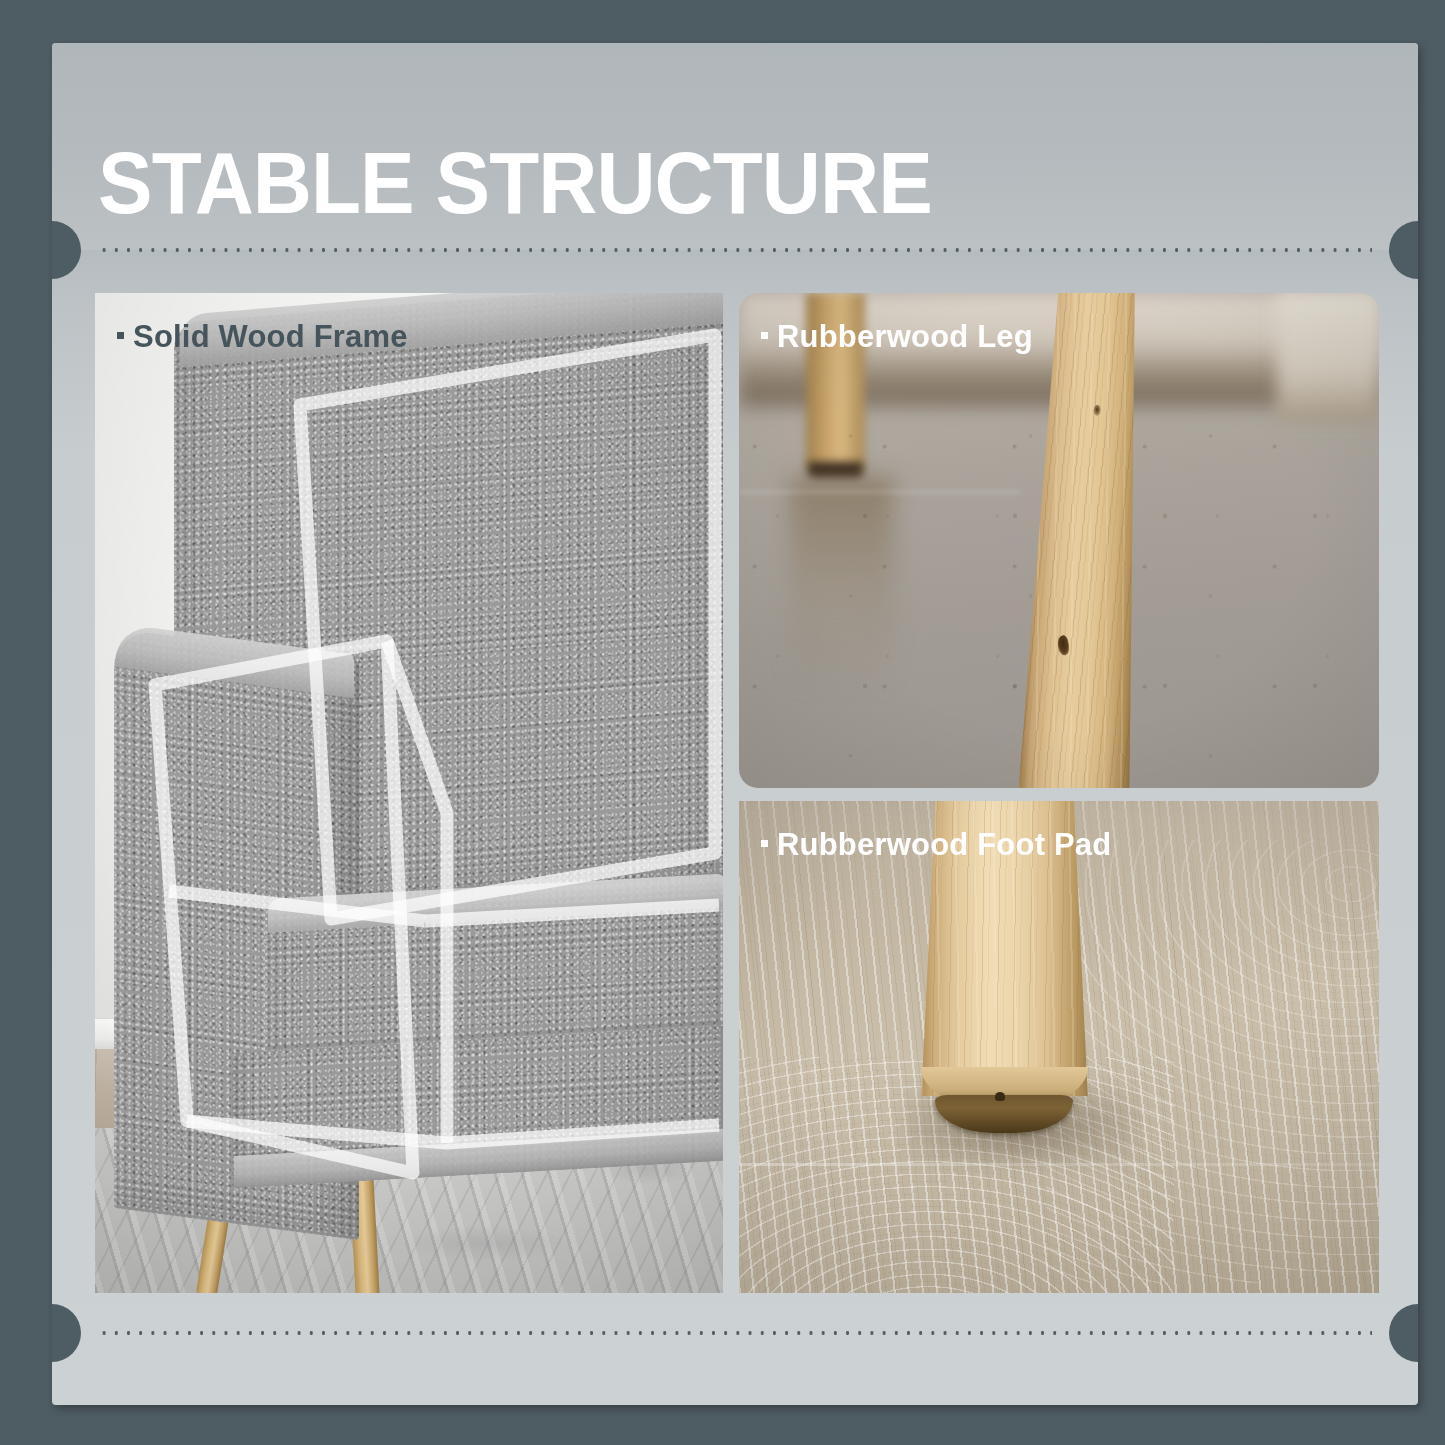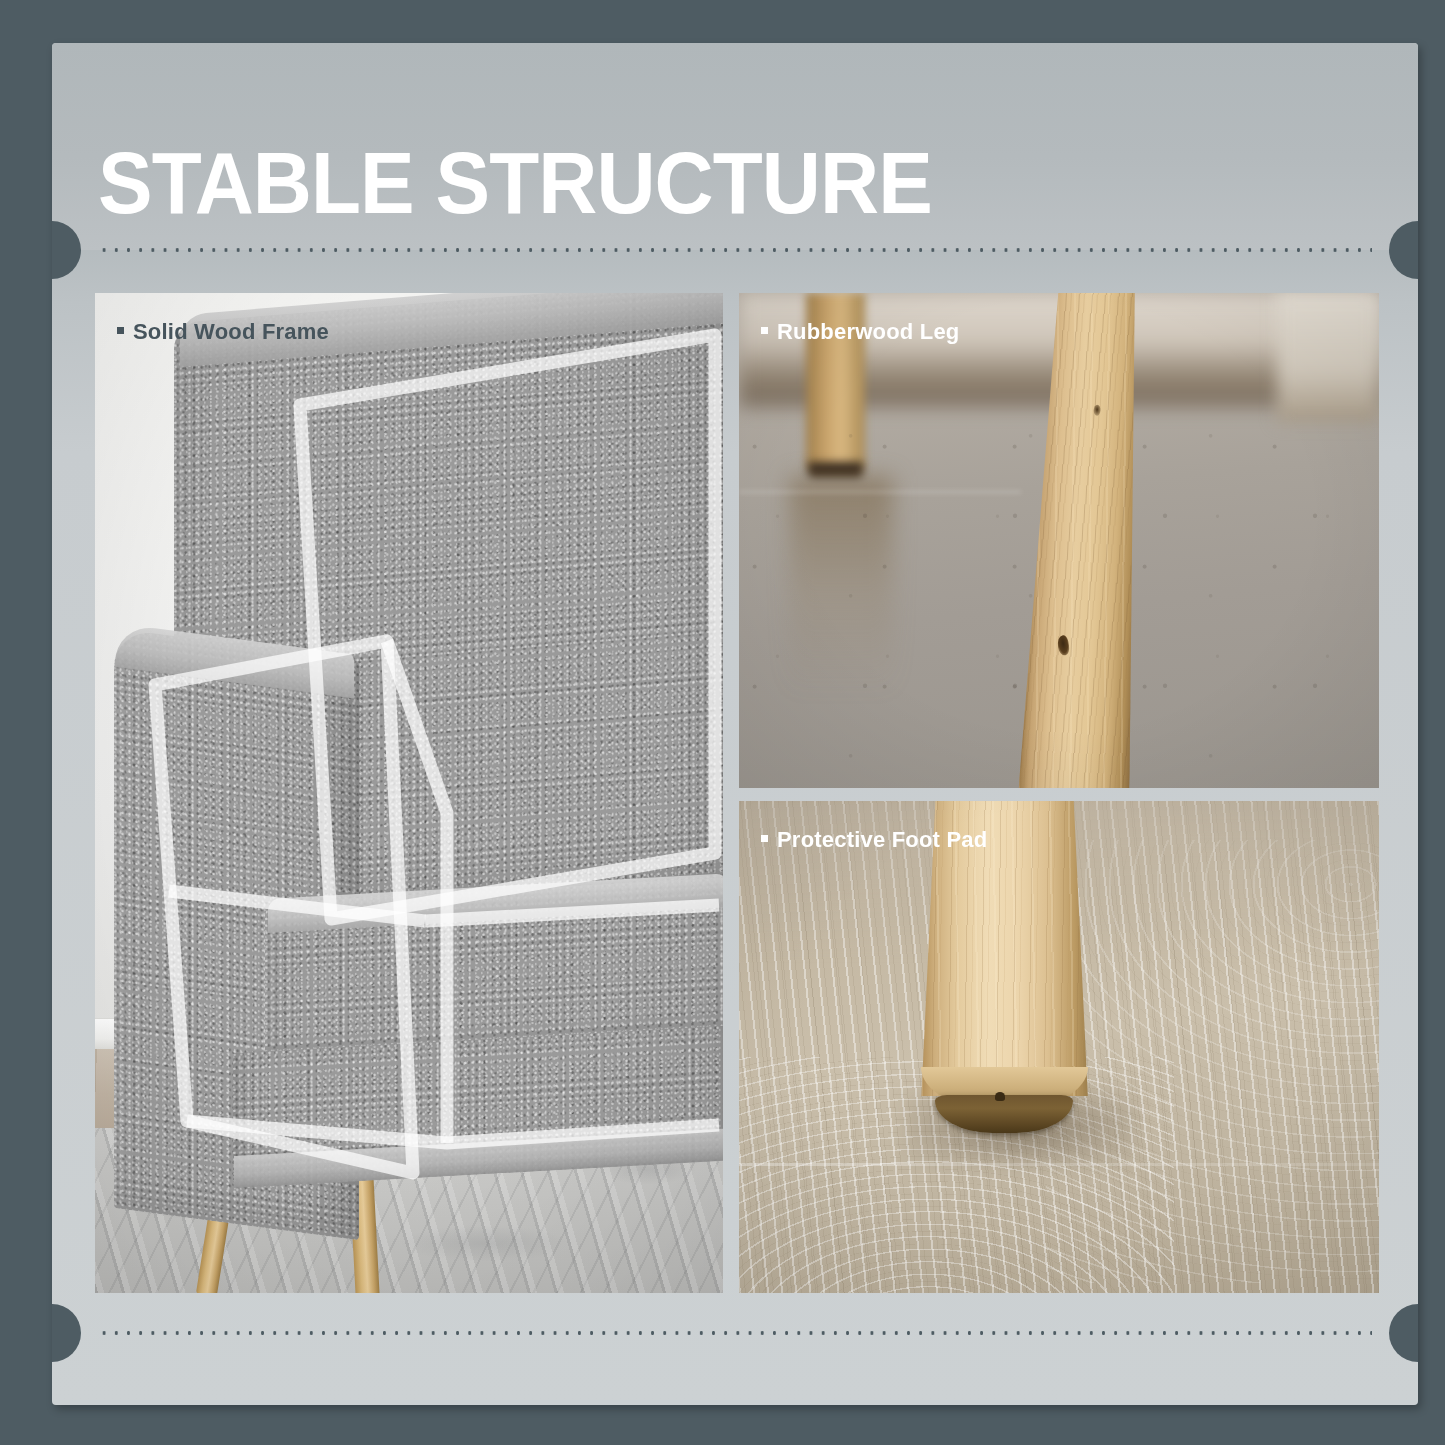--- a/index.html
+++ b/index.html
@@ -89,32 +89,32 @@
   }
 
   
   #panel-frame{
     left:0; top:0;
     width:628px; height:1000px;
   }
   
   #panel-leg{
     left:644px; top:0;
-    width:640px; height:495px;
+    width:640px; height:495px;border-radius:19px;
   }
   
   #panel-pad{
     left:644px; top:508px;
     width:640px; height:492px;
   }
 
   .panel-label{
     position:absolute;
     top:26px; left:22px;
-    font-size:22px;
+    font-size:31px;
     font-weight:bold;
     letter-spacing:0.2px;
     z-index:40;
     white-space:nowrap;
     display:flex;
     align-items:center;
     gap:9px;
   }
   .label-dark{ color:#46545c; }
   .label-light{ color:#ffffff; }
@@ -604,20 +604,20 @@
             <div id="ps-leg-grain"></div>
           </div>
           <div id="ps-leg-bottom"></div>
           <div id="ps-pad"></div>
           <div id="ps-pad-nick"></div>
           <div class="vignette"></div>
         </div>
 
         <div class="panel-label label-light">
           <span class="bullet"></span>
-          <span>Protective Foot Pad</span>
+          <span>Rubberwood Foot Pad</span>
         </div>
       </div>
 
     </div>
 
   </div>
 </div>
 
 </body></html>

